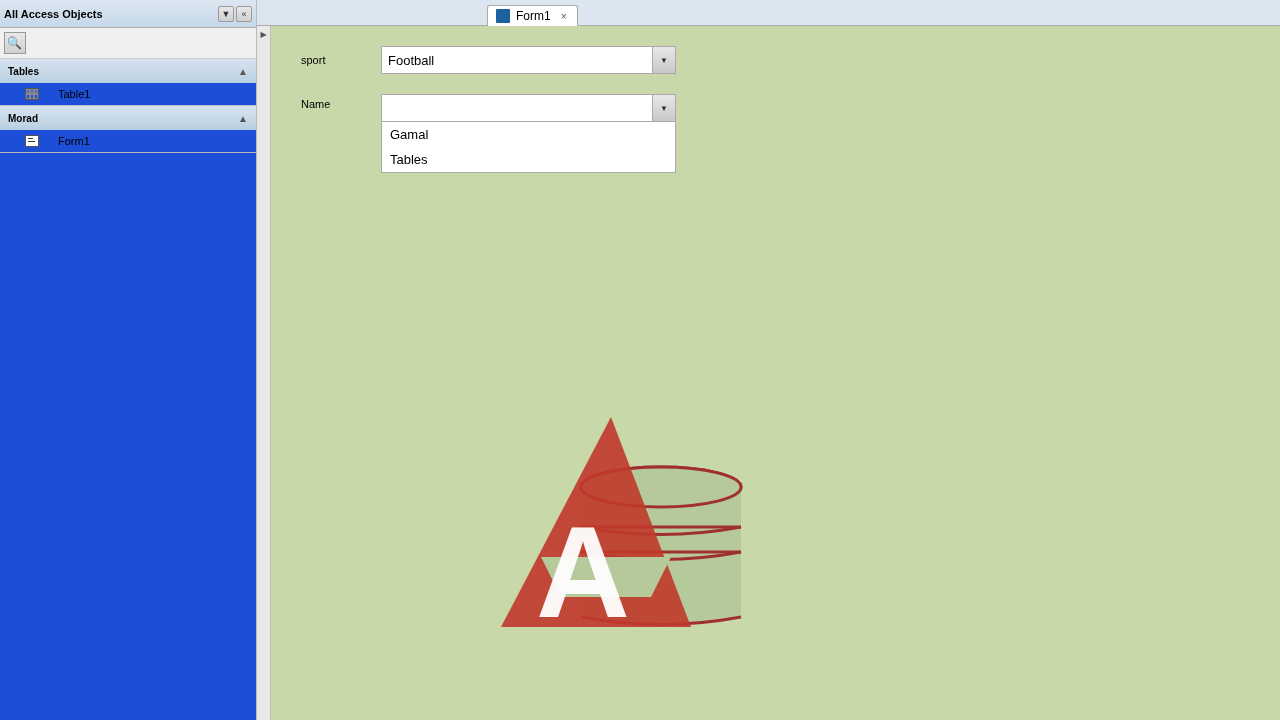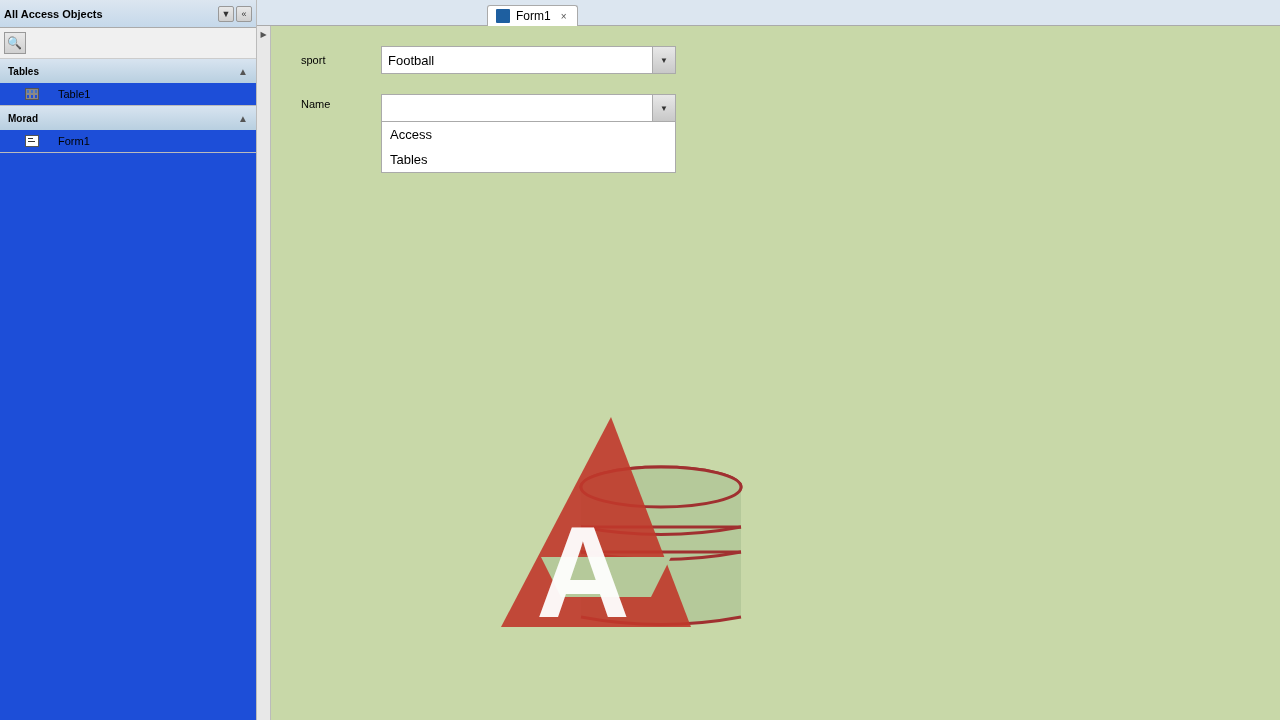--- a/index.html
+++ b/index.html
@@ -150,21 +150,21 @@
 
         <div class="form-row" style="align-items: flex-start;">
           <div class="form-label" style="padding-top:4px;">Name</div>
           <div class="name-input-wrapper" style="position:relative; display:inline-block;">
             <input type="text" class="name-input" style="width: 295px; height: 28px; border: 1px solid rgb(170, 170, 170); background: rgb(255, 255, 255); padding: 2px 24px 2px 6px; font-size: 13px;">
             <div style="position:absolute; right:0; top:0; width:24px; height:28px; background:linear-gradient(to bottom, #e8e8e8, #c8c8c8); border-left:1px solid #aaa; display:flex; align-items:center; justify-content:center; cursor:pointer; border:1px solid #aaa;">
               <span style="font-size:8px; color:#333;">▼</span>
             </div>
             
             <div class="dropdown-list">
-              <div class="dropdown-item">Access</div>
+              <div class="dropdown-item">Gamal</div>
               <div class="dropdown-item">Tables</div>
             </div>
           </div>
         </div>
 
         <div class="access-logo">
           <svg class="logo-svg" viewBox="0 0 400 270" xmlns="http://www.w3.org/2000/svg">
 
             <ellipse cx="270" cy="100" rx="80" ry="20" fill="#b5c99a" stroke="#a03030" stroke-width="3"></ellipse>
             <rect x="190" y="100" width="160" height="130" fill="#b5c99a" stroke="none"></rect>

